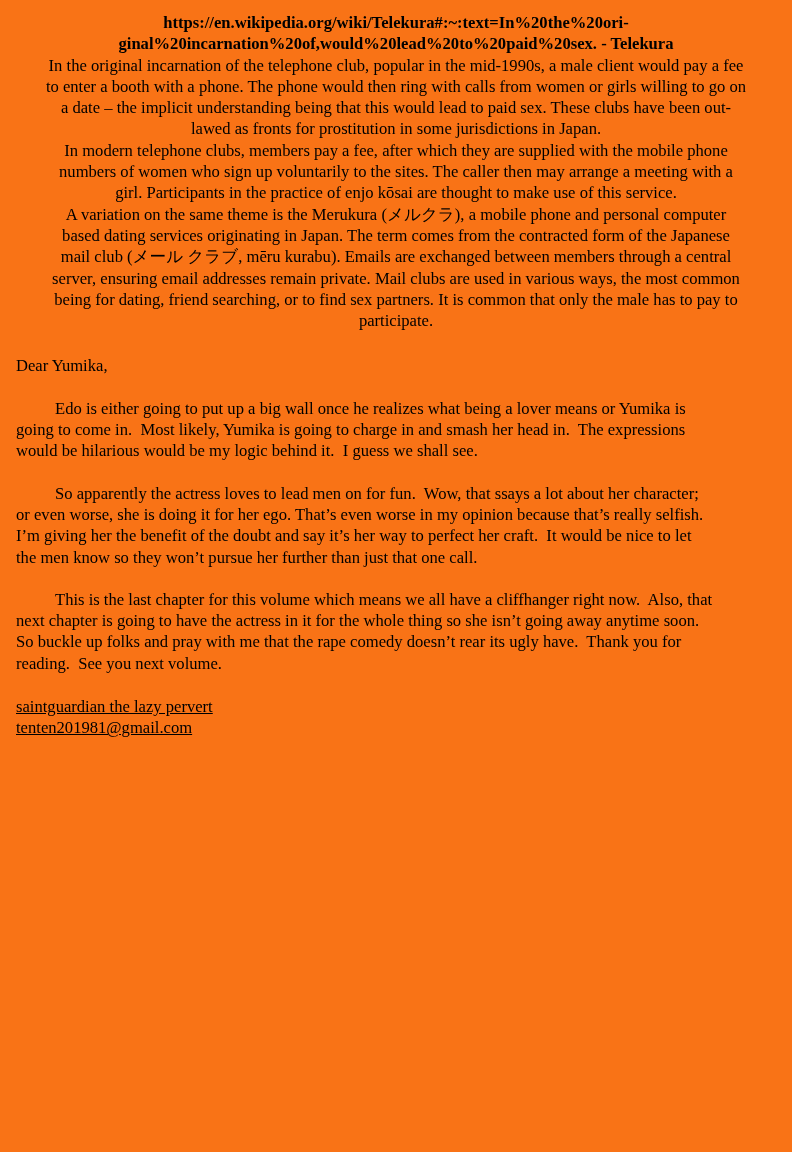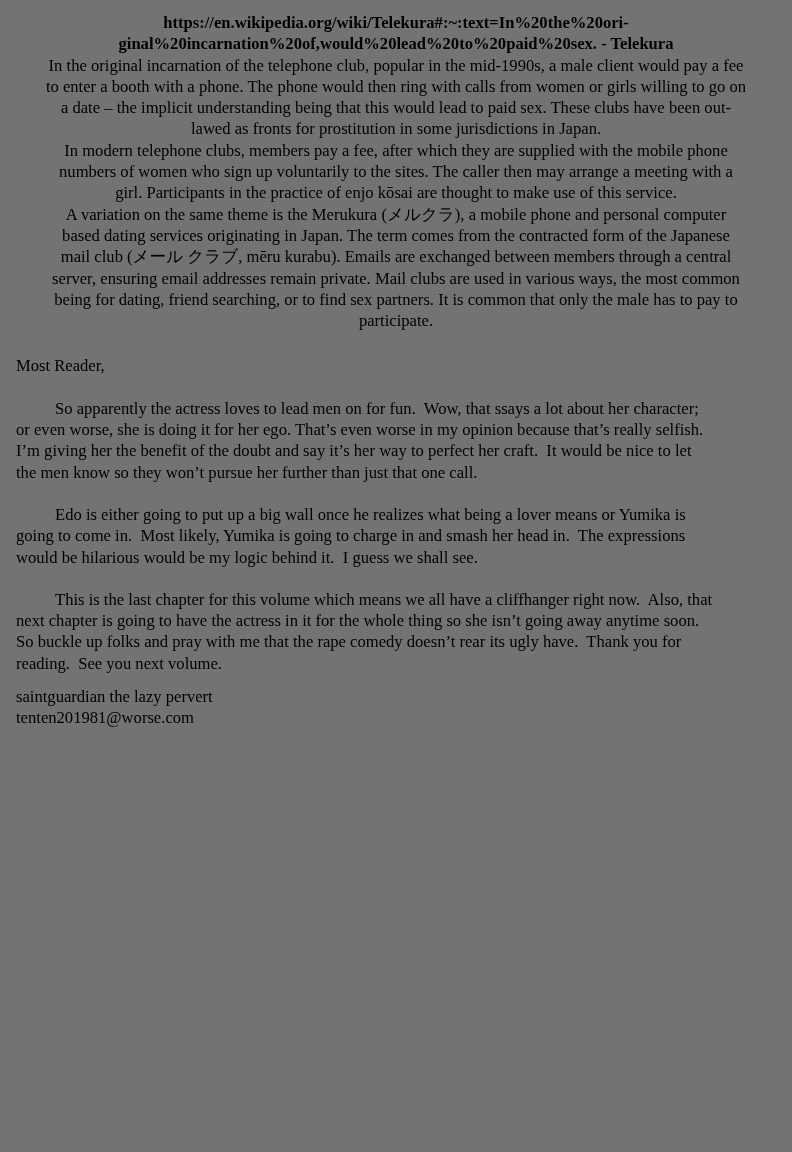--- a/index.html
+++ b/index.html
@@ -24,58 +24,58 @@
   .center { text-align: center; }
   .bold   { font-weight: bold; }
   .letter { text-align: left; }
   .salutation { margin-top: 24px; white-space: pre; }
   .para {
     margin-top: 21px;
     text-indent: 39px;      
     white-space: pre;
   }
   .closing { margin-top: 22px; white-space: pre; }
-  .signature-block { margin-top: 12px; }
+  .signature-block { margin-top: 22px; text-decoration: underline; }
   .signature-block p { white-space: pre; }
 </style>
 </head>
 <body>
 
-<div class="page" style="background: #737373; color: rgb(0, 0, 0);">
+<div class="page" style="background: #f97316; color: rgb(0, 0, 0);">
 
   <section class="wiki">
     <p class="line-block center bold">https://en.wikipedia.org/wiki/Telekura#:~:text=In%20the%20ori-
 ginal%20incarnation%20of,would%20lead%20to%20paid%20sex. - Telekura</p>
     <p class="line-block center">In the original incarnation of the telephone club, popular in the mid-1990s, a male client would pay a fee
 to enter a booth with a phone. The phone would then ring with calls from women or girls willing to go on
 a date – the implicit understanding being that this would lead to paid sex. These clubs have been out-
 lawed as fronts for prostitution in some jurisdictions in Japan.</p>
     <p class="line-block center">In modern telephone clubs, members pay a fee, after which they are supplied with the mobile phone
 numbers of women who sign up voluntarily to the sites. The caller then may arrange a meeting with a
 girl. Participants in the practice of enjo kōsai are thought to make use of this service.</p>
     <p class="line-block center">A variation on the same theme is the Merukura (メルクラ), a mobile phone and personal computer
 based dating services originating in Japan. The term comes from the contracted form of the Japanese
 mail club (メール クラブ, mēru kurabu). Emails are exchanged between members through a central
 server, ensuring email addresses remain private. Mail clubs are used in various ways, the most common
 being for dating, friend searching, or to find sex partners. It is common that only the male has to pay to
 participate.</p>
   </section>
 
   <section class="letter">
-    <p class="salutation">Most Reader,</p>
+    <p class="salutation">Dear Yumika,</p>
+    <p class="para">Edo is either going to put up a big wall once he realizes what being a lover means or Yumika is
+going to come in.  Most likely, Yumika is going to charge in and smash her head in.  The expressions
+would be hilarious would be my logic behind it.  I guess we shall see.</p>
     <p class="para">So apparently the actress loves to lead men on for fun.  Wow, that ssays a lot about her character;
 or even worse, she is doing it for her ego. That’s even worse in my opinion because that’s really selfish.
 I’m giving her the benefit of the doubt and say it’s her way to perfect her craft.  It would be nice to let
 the men know so they won’t pursue her further than just that one call.</p>
-    <p class="para">Edo is either going to put up a big wall once he realizes what being a lover means or Yumika is
-going to come in.  Most likely, Yumika is going to charge in and smash her head in.  The expressions
-would be hilarious would be my logic behind it.  I guess we shall see.</p>
     <p class="para">This is the last chapter for this volume which means we all have a cliffhanger right now.  Also, that
 next chapter is going to have the actress in it for the whole thing so she isn’t going away anytime soon.
 So buckle up folks and pray with me that the rape comedy doesn’t rear its ugly have.  Thank you for
 reading.  See you next volume.</p>
     <div class="signature-block">
       <p>saintguardian the lazy pervert</p>
-      <p>tenten201981@worse.com</p>
+      <p>tenten201981@gmail.com</p>
     </div>
   </section>
 
 </div>
 
 </body></html>

